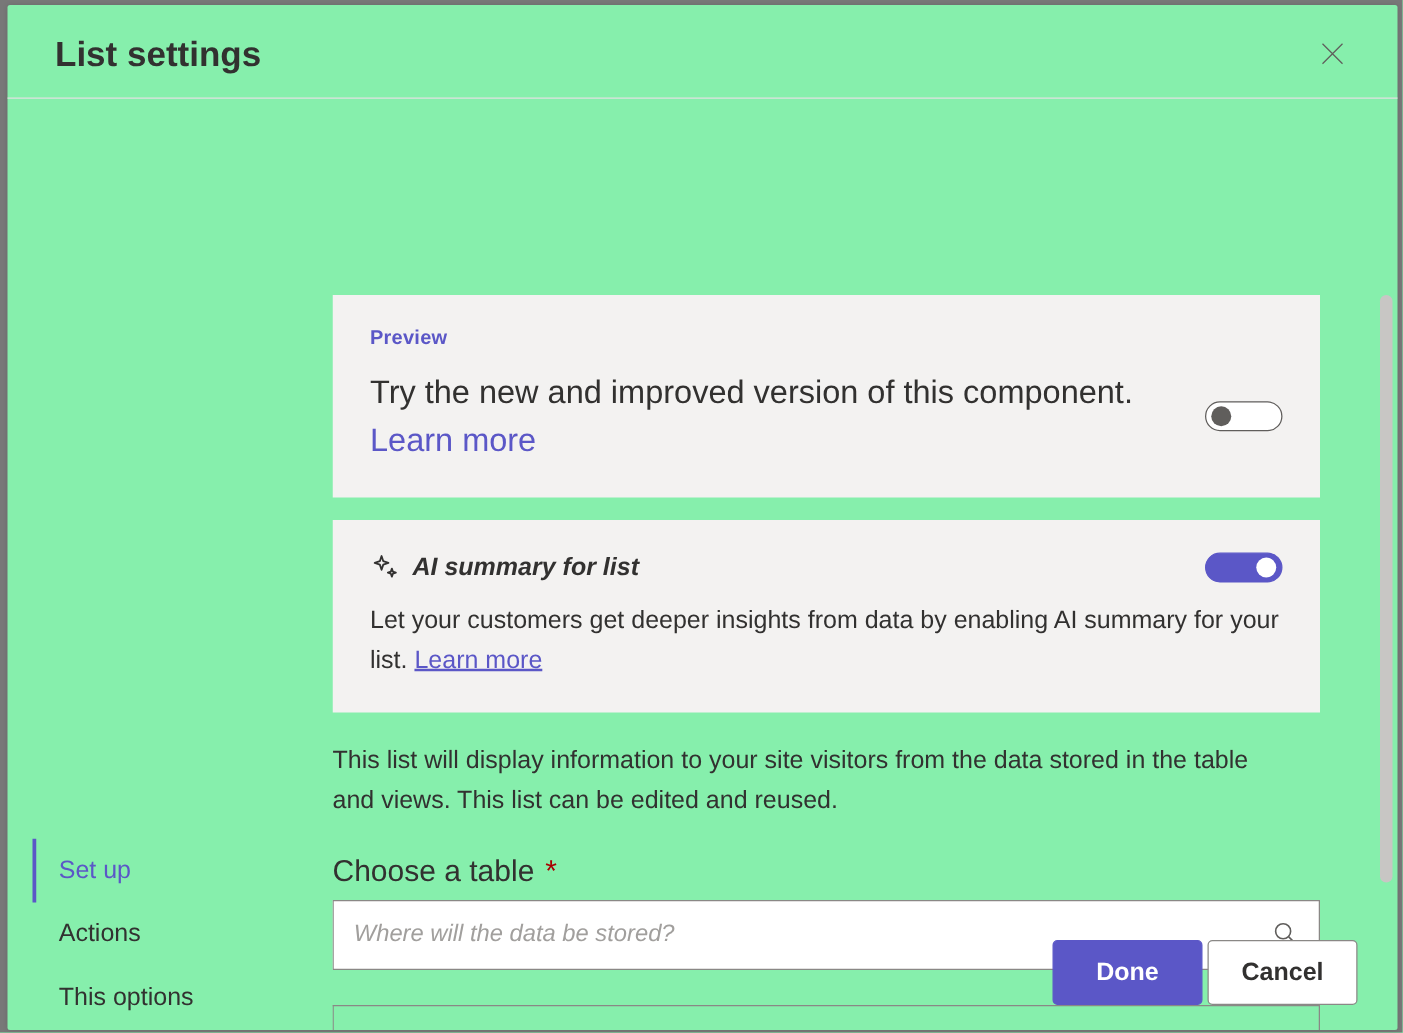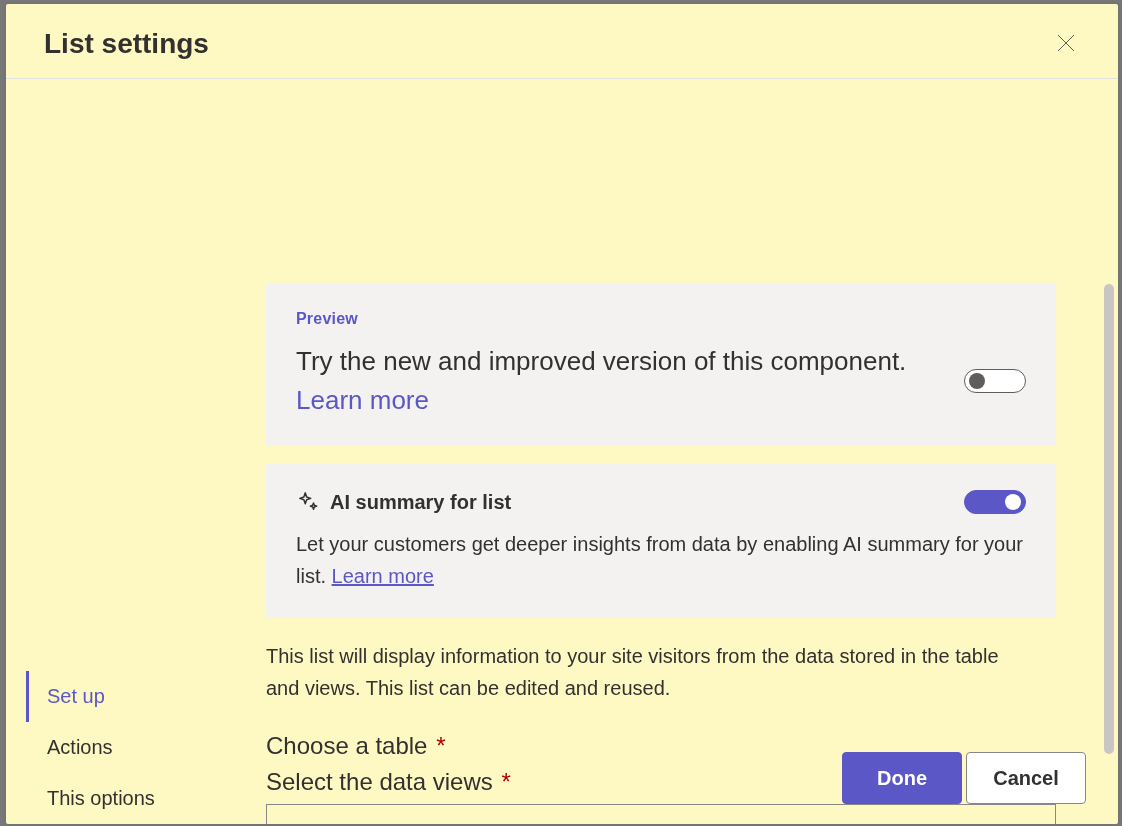--- a/index.html
+++ b/index.html
@@ -9,21 +9,21 @@
       width: 1122px;
       height: 826px;
       overflow: hidden;
     }
     .modal {
       position: absolute;
       top: 4px;
       left: 6px;
       width: 1112px;
       height: 820px;
-      background: #fef9c3;
+      background: #86efac;
       border-radius: 2px;
       display: flex;
       flex-direction: column;
       box-shadow: 0 0 4px rgba(0,0,0,0.1);
     }
     .header {
       display: flex;
       align-items: center;
       justify-content: space-between;
       padding: 24px 38px 18px 38px;
@@ -148,20 +148,21 @@
       justify-content: space-between;
       margin-bottom: 14px;
     }
     .card-heading {
       display: flex;
       align-items: center;
       gap: 10px;
       font-size: 20px;
       font-weight: 600;
       color: #323130;
+      font-style: italic;
     }
     .sparkle-icon {
       width: 24px;
       height: 24px;
       display: inline-flex;
       align-items: center;
       justify-content: center;
     }
     .card-desc {
       font-size: 20px;
@@ -318,27 +319,34 @@
           </div>
         </div>
 
         <p class="intro-text">This list will display information to your site visitors from the data stored in the table and views. This list can be edited and reused.</p>
 
         <div>
           <div class="field-label">
             <span>Choose a table</span>
             <span class="req">*</span>
           </div>
+          <div class="input-wrap">
+            <input type="text" class="text-input" placeholder="Where will the data be stored?" style="">
+            <button class="search-icon-btn">
+              <span>
+                <svg width="20" height="20" viewBox="0 0 20 20" fill="none" stroke="#605e5c" stroke-width="1.3">
+                  <circle cx="8.5" cy="8.5" r="6"></circle>
+                  <path d="M13 13 L18 18"></path>
+                </svg>
+              </span>
+            </button>
+          </div>
         </div>
 
         <div>
-          <div class="field-label">
-            <span>Select the data views</span>
-            <span class="req">*</span>
-          </div>
           <div class="empty-input"></div>
         </div>
 
       </div>
 
       <div class="scrollbar-track"></div>
     </div>
 
   </div>
 

